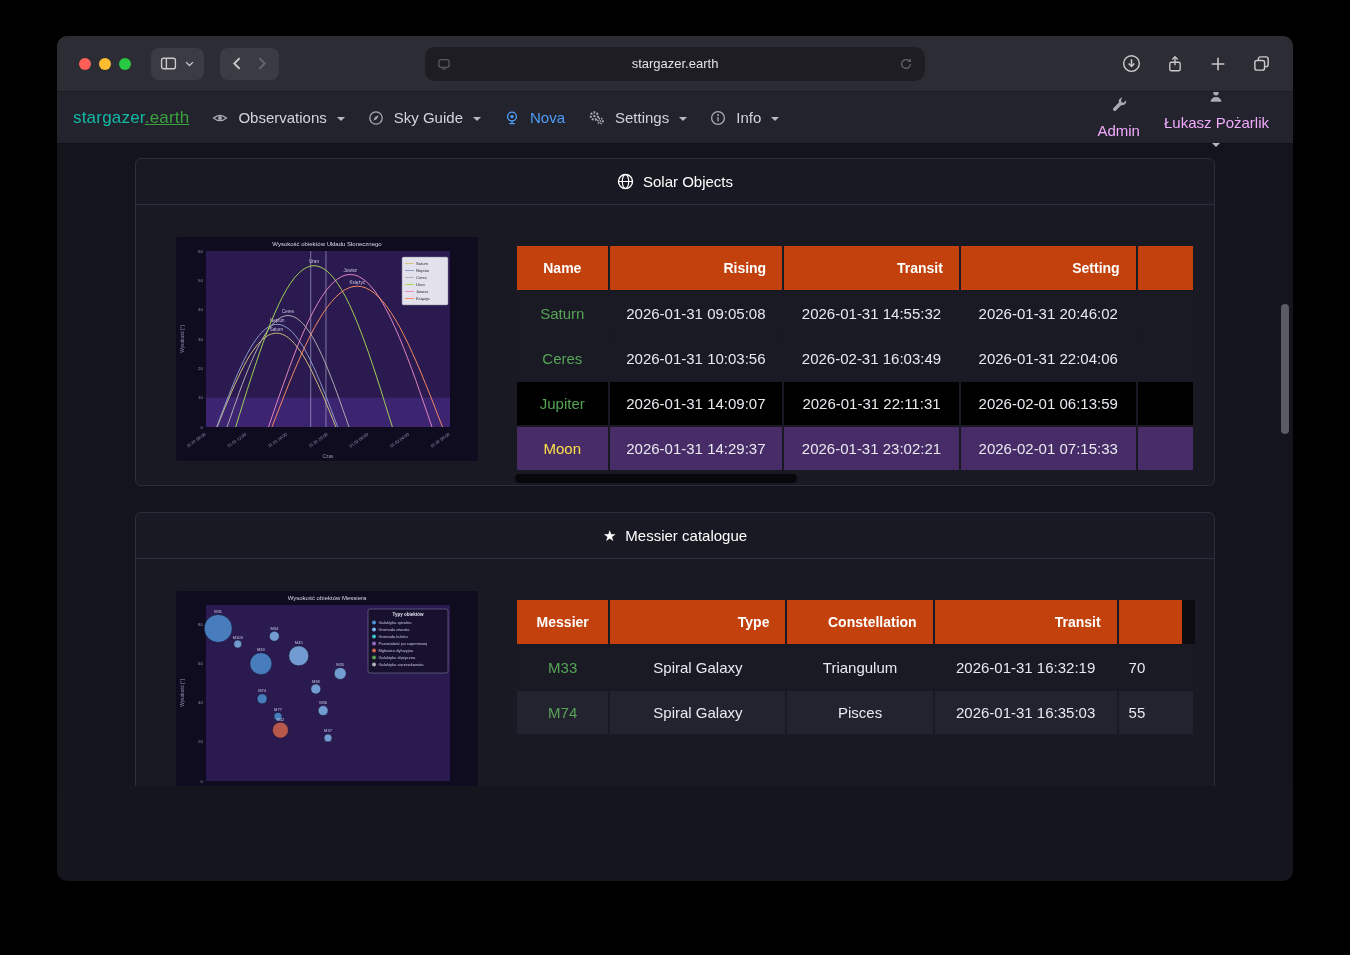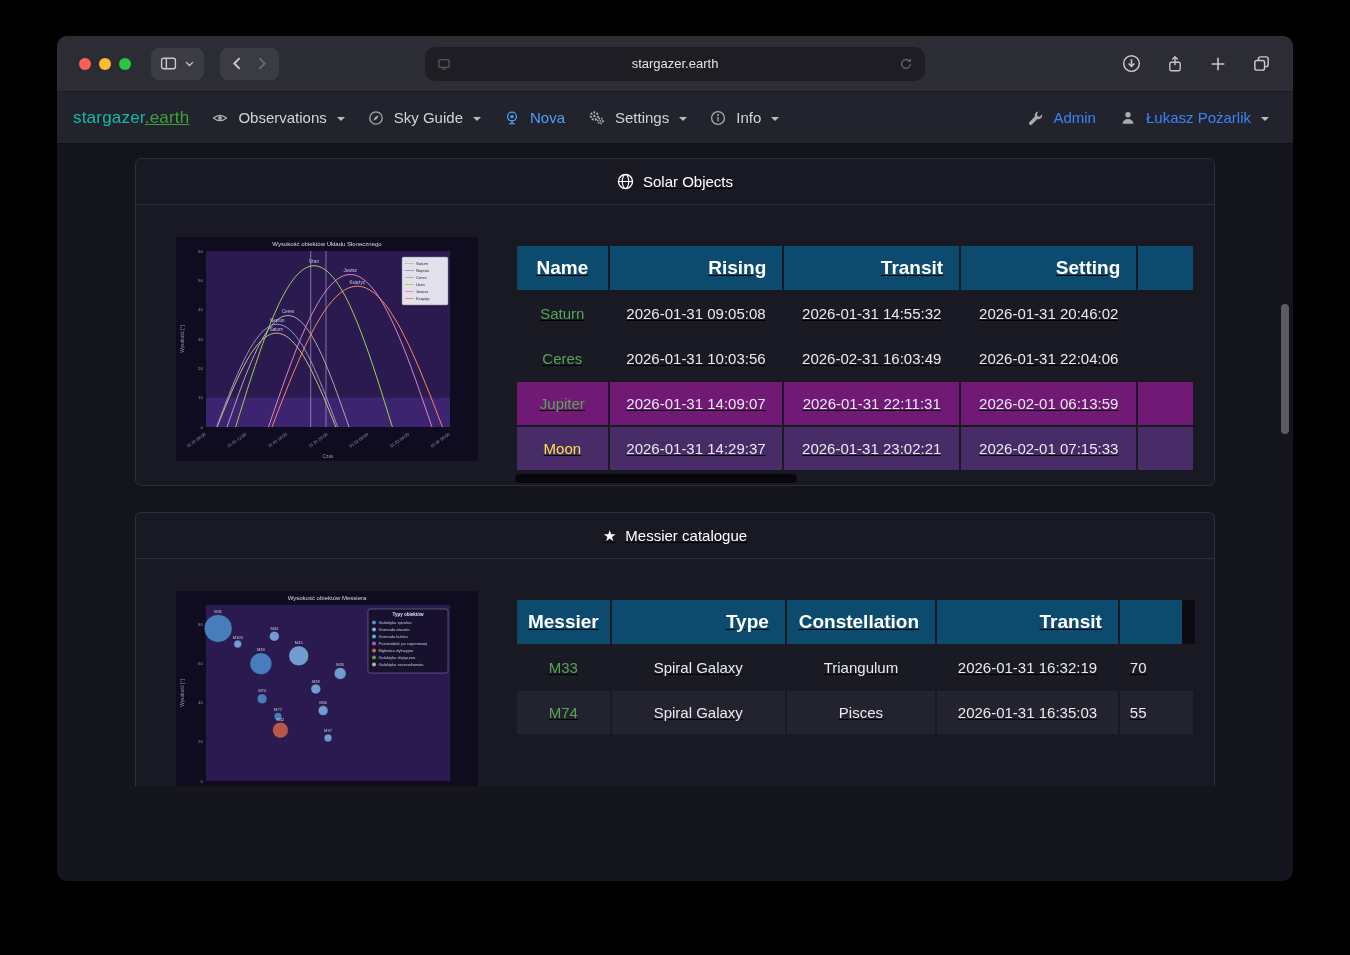--- a/index.html
+++ b/index.html
@@ -31,41 +31,41 @@
   .navbar { height:52px; background:#23232d; display:flex; align-items:center;
             padding:0 16px; gap:23px; border-bottom:1px solid #101018; }
   .brand { font-size:17px; cursor:pointer; letter-spacing:.2px; }
   .brand .b1 { color:#14b8a6; } .brand .b2 { color:#3aa23c;text-decoration:underline; }
   .nav-item { display:flex; align-items:center; gap:10px; color:#d3d4d9; font-size:15px; cursor:pointer; }
   .nav-item .nicon { color:#a9aab2; }
   .nav-item.accent { color:#4f9ef8; } .nav-item.accent .nicon { color:#4f9ef8; }
   .caret { width:0; height:0; border-left:4px solid transparent; border-right:4px solid transparent;
            border-top:4px solid #b9bac0; margin-top:2px; }
   .nav-right { margin-left:auto; display:flex; align-items:center; gap:24px; padding-right:8px; }
-  .nav-right .nav-item { color:#3b82f6; }
+  .nav-right .nav-item { color:#f0abfc;flex-direction:column; }
 
   
-  .page { height:642px; background:#14141d; overflow:hidden;text-decoration:underline; }
+  .page { height:642px; background:#14141d; overflow:hidden; }
   .card { width:1080px; margin:14px auto 0; background:#181922; border:1px solid #2d2e3b; border-radius:6px; }
   .card + .card { margin-top:26px; }
   .card-header { height:46px; display:flex; align-items:center; justify-content:center; gap:9px;
                  color:#fff; font-size:15px; border-bottom:1px solid #2d2e3b; }
   .card-body { display:flex; }
   .chart-col { width:375px; padding:32px 0 24px 40px; }
   .table-col { flex:1; padding:22px 0 0 4px; }
   .caption { width:680px; text-align:center; color:#8f8f9b; font-size:13px; }
   .tbl-wrap { margin-top:17px; width:680px; overflow:hidden; position:relative; }
   table { border-collapse:separate; border-spacing:2px; table-layout:fixed; }
-  th { background:#0c4a6e; color:#fff; font-size:19px; font-weight:bold; height:44px;
+  th { background:#c2410c; color:#fff; font-size:14px; font-weight:bold; height:44px;
        text-align:right; padding-right:16px; }
   th.first { text-align:center; padding-right:0; }
   td { height:43px; font-size:15px; color:#e9e9ef; text-align:center; }
   tr.dark td { background:#191a24; }
   tr.lite td { background:#23232f; }
-  tr.hl.dark td { background:#701a75; }
+  tr.hl.dark td { background:#000000; }
   tr.hl.lite td { background:#472c68; }
   td.obj { color:#57a457; cursor:pointer; }
   td.obj.moon { color:#fde047; }
   td.extra { text-align:left; padding-left:10px; }
   .h-scroll { width:282px; height:9px; background:#08080c; border-radius:4px; margin-top:2px; }
   .corner-block { position:absolute; top:2px; right:0; width:13px; height:44px; background:#0b0b10; }
 
   .v-scrollbar { position:absolute; right:4px; top:268px; width:8px; height:130px;
                  background:rgba(150,150,158,.55); border-radius:4px; }
 

